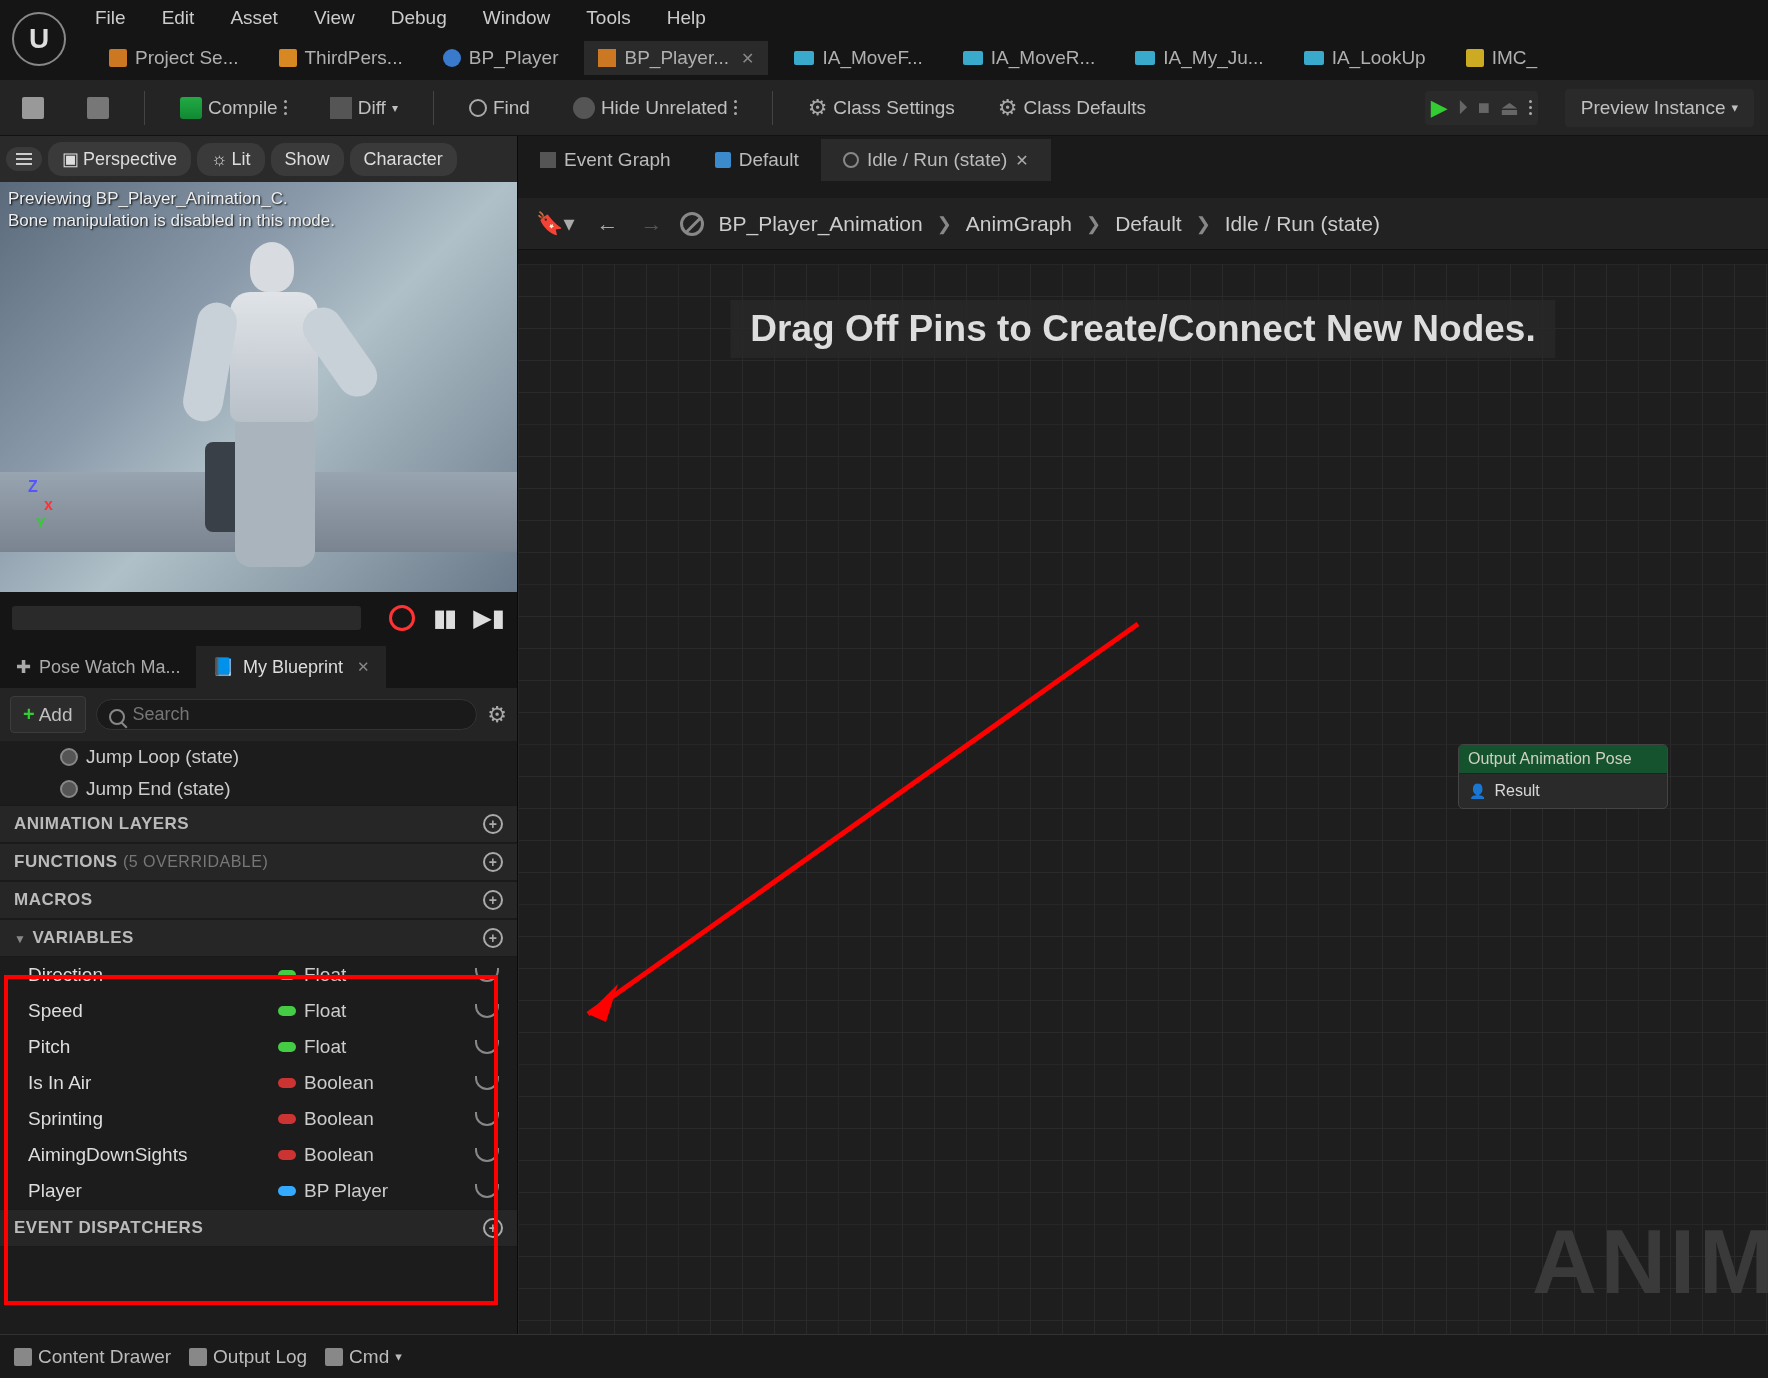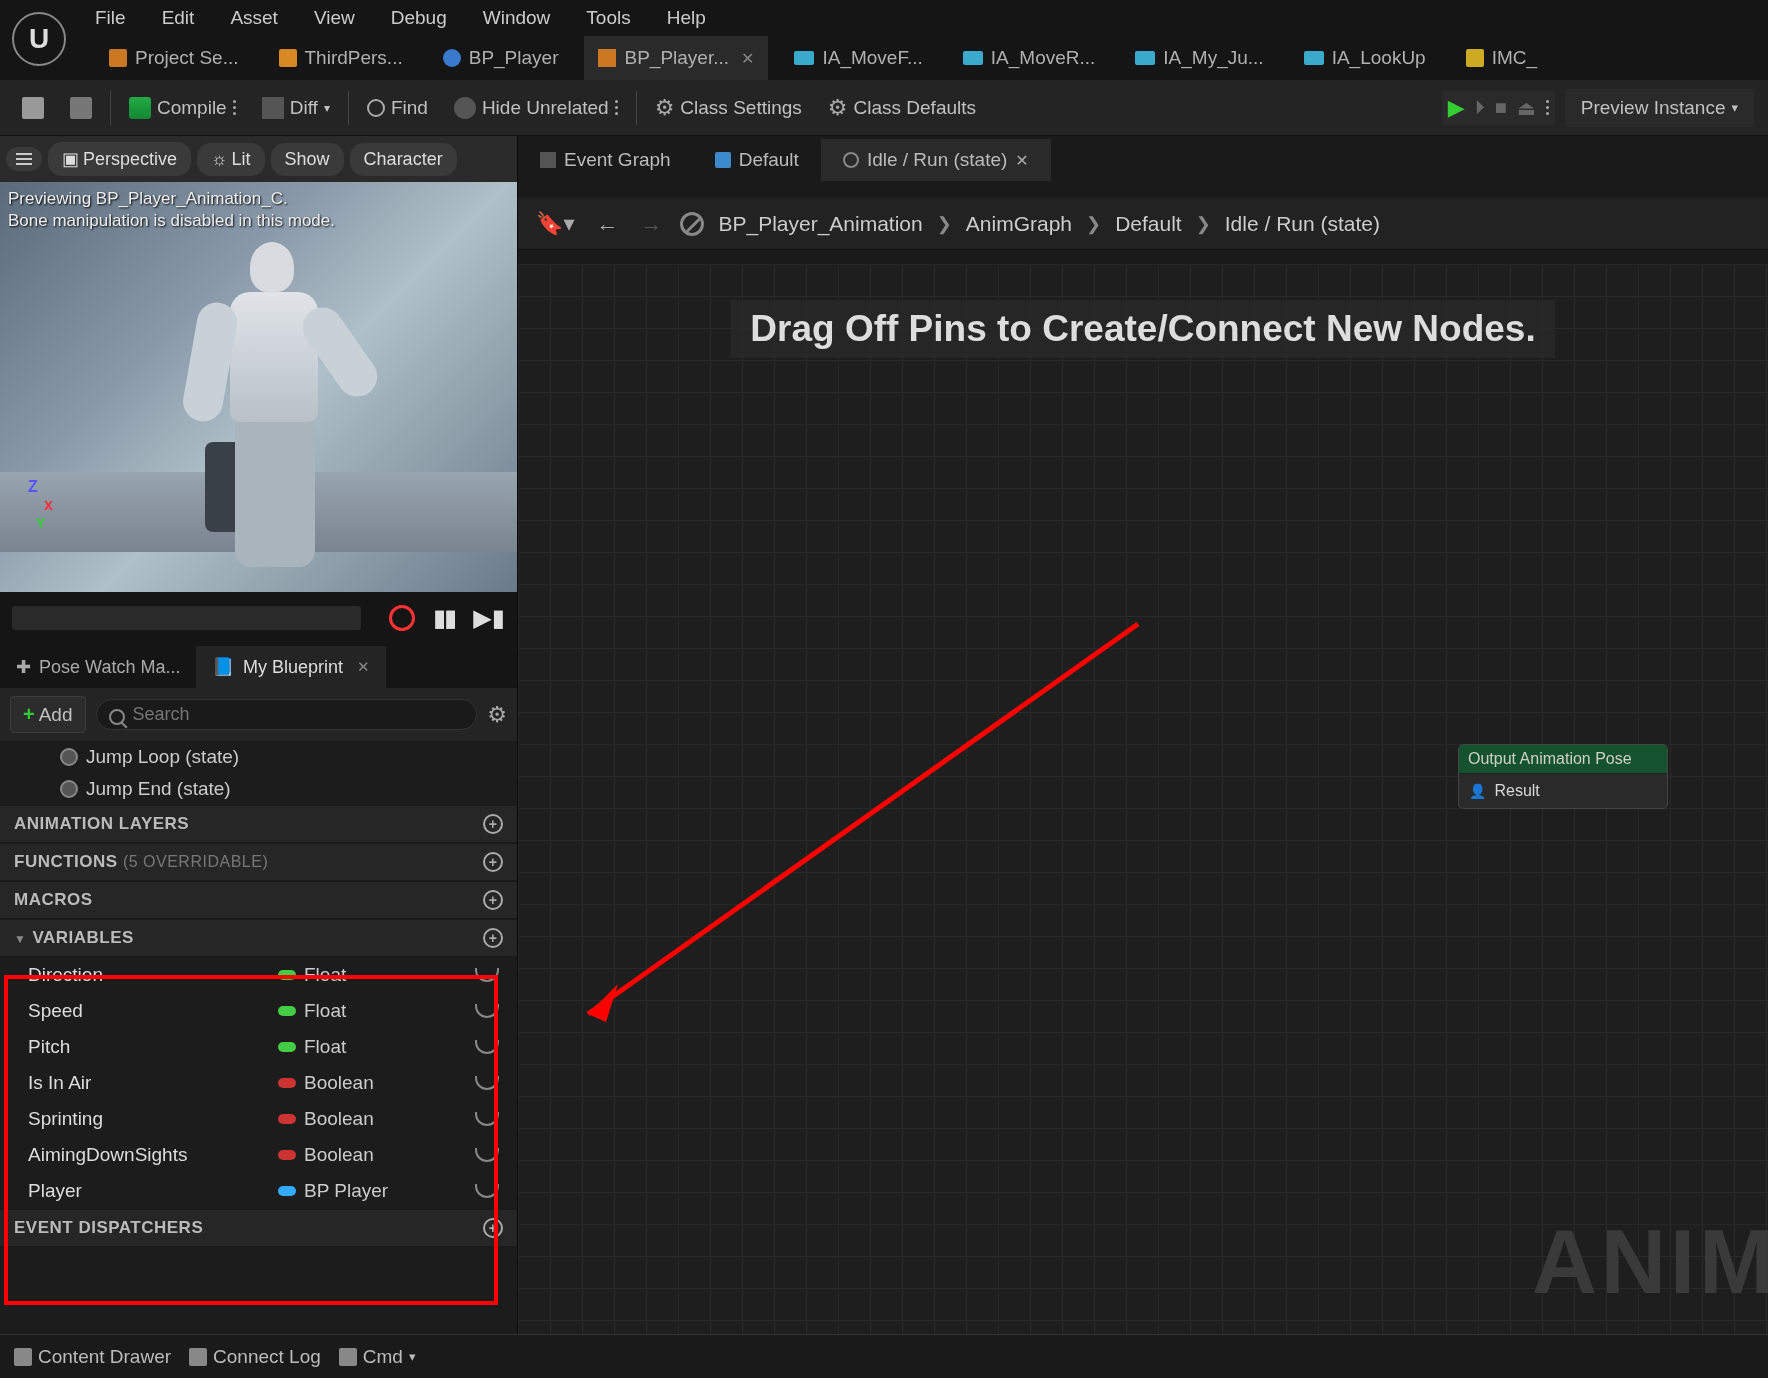--- a/index.html
+++ b/index.html
@@ -6,34 +6,34 @@
 body { background: #1a1a1a; color: #c0c0c0; width: 1768px; height: 1378px; overflow: hidden; position: relative; }
 
 
 .menubar { height: 36px; display: flex; align-items: center; background: #151515; padding-left: 95px; gap: 36px; font-size: 19px; color: #ccc; }
 .menubar span { cursor: pointer; }
 
 
 .logo { position: absolute; top: 12px; left: 12px; width: 54px; height: 54px; border: 2px solid #888; border-radius: 50%; display: flex; align-items: center; justify-content: center; font-weight: bold; font-size: 28px; color: #ddd; }
 
 
-.doc-tabs { height: 44px; display: flex; background: #151515; padding-left: 95px; gap: 12px; font-size: 19px; }
+.doc-tabs { height: 44px; display: flex; align-items: center; background: #151515; padding-left: 95px; gap: 12px; font-size: 19px; }
 .doc-tab { display: flex; align-items: center; gap: 8px; padding: 6px 14px; color: #b0b0b0; cursor: pointer; position: relative; }
 .doc-tab.active { background: #2a2a2a; }
 .doc-tab .close { font-size: 16px; color: #888; margin-left: 4px; }
 .tab-icon { width: 18px; height: 18px; display: inline-block; }
 .icon-project { background: #cc7722; border-radius: 2px; }
 .icon-map { background: #d88822; border-radius: 2px; }
 .icon-bp-pawn { background: #3a7acc; border-radius: 50%; }
 .icon-bp-anim { background: #cc7722; }
 .icon-ia { width: 20px; height: 14px; background: #3aaacc; border-radius: 2px; }
 .icon-imc { background: #ccaa22; border-radius: 2px; }
 
 
-.toolbar { height: 56px; display: flex; align-items: center; background: #242424; padding: 0 14px; gap: 10px; font-size: 19px; border-bottom: 1px solid #111; }
+.toolbar { height: 56px; display: flex; align-items: center; background: #242424; padding: 0 14px; gap: 27px; font-size: 19px; border-bottom: 1px solid #111; }
 .tool-btn { display: flex; align-items: center; gap: 6px; padding: 6px 8px; cursor: pointer; color: #c0c0c0; }
 .tool-divider { width: 1px; height: 34px; background: #444; }
 .tool-icon { width: 22px; height: 22px; display: inline-block; }
 .save-icon { background: #999; border-radius: 2px; }
 .browse-icon { background: #777; border-radius: 2px; }
 .compile-icon { background: linear-gradient(#2a4, #183); border-radius: 3px; }
 .diff-icon { background: #555; }
 .find-icon { border: 2px solid #aaa; border-radius: 50%; width: 18px; height: 18px; }
 .hide-icon { background: #555; border-radius: 50%; }
 .settings-icon::before { content: "⚙"; color: #aaa; font-size: 22px; }
@@ -480,20 +480,20 @@
 
 <div class="redbox" style="top:975px; left:4px; width:494px; height:330px;"></div>
 
 <div class="statusbar">
   <div class="status-btn">
       <span class="status-icon"></span>
       <span>Content Drawer</span>
     </div>
   <div class="status-btn">
       <span class="status-icon"></span>
-      <span>Connect Log</span>
+      <span>Output Log</span>
     </div>
   <div class="status-btn">
       <span class="status-icon"></span>
       <span>Cmd</span>
       <span style="font-size:13px"> ▾</span>
     </div>
 </div>
 
 </body></html>

